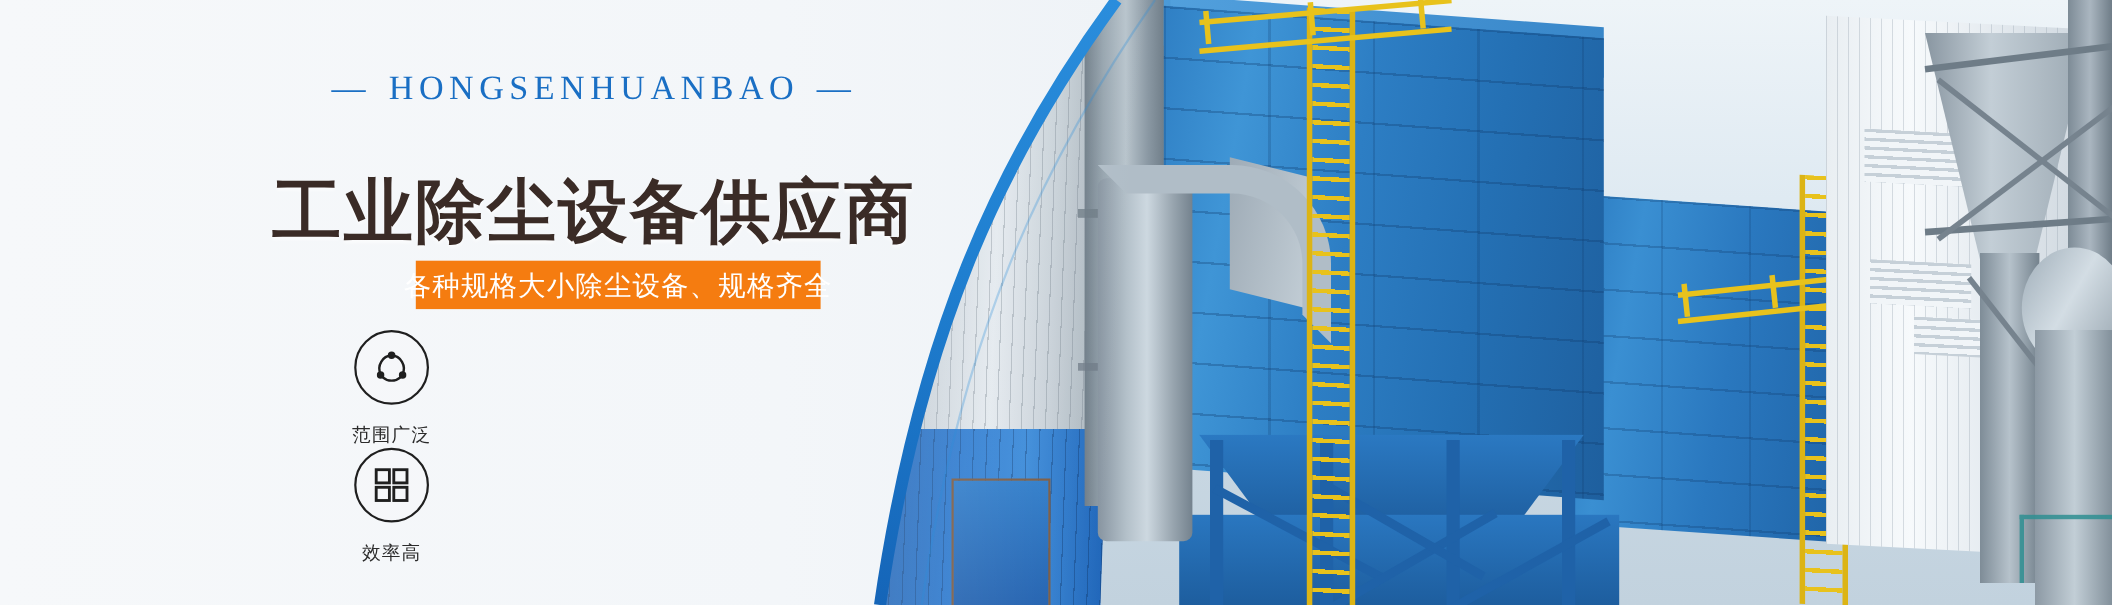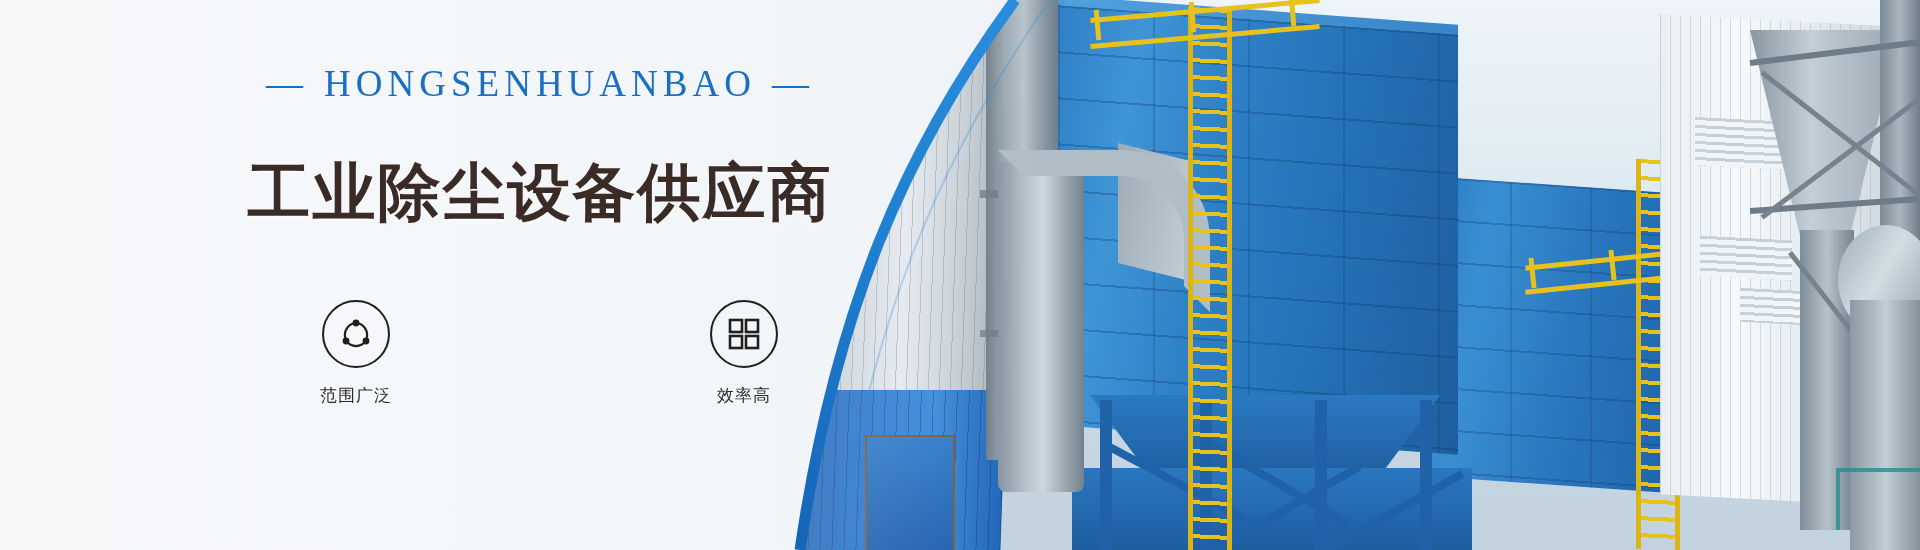--- a/index.html
+++ b/index.html
@@ -154,31 +154,31 @@
   .teal-rail{position:absolute;left:1046px;top:468px;width:90px;height:58px;
     border:4px solid #2f8f92;border-bottom:none;opacity:.85;}
 
   .photo-haze{position:absolute;left:0;top:0;width:1130px;height:550px;
     background:linear-gradient(95deg,rgba(255,255,255,.20),rgba(255,255,255,0) 22%);}
   .curve-wrap{position:absolute;left:0;top:0;width:1920px;height:550px;pointer-events:none;}
 
   
   .content{position:absolute;left:0;top:0;width:1100px;height:550px;}
   .eyebrow{position:absolute;left:0;top:62px;width:1080px;text-align:center;
-    font-family:"Liberation Serif","DejaVu Serif",serif;font-size:37px;letter-spacing:5px;
+    font-family:"Liberation Serif","DejaVu Serif",serif;font-size:31px;letter-spacing:5px;
     color:#1a6fc4;white-space:nowrap;}
   .eyebrow .dash{display:inline-block;margin:0 16px;color:#1a6fc4;}
   .headline{position:absolute;left:0;top:108px;width:1080px;text-align:center;
     font-size:63px;font-weight:bold;letter-spacing:2px;color:#3a2b26;white-space:nowrap;
     text-shadow:0 2px 3px rgba(255,255,255,.6);}
   .orangebar{position:absolute;left:378px;top:237px;width:368px;height:44px;background:#f57c10;
     display:flex;align-items:center;justify-content:center;}
   .orangebar span{color:#ffffff;font-size:25px;letter-spacing:1px;white-space:nowrap;}
 
-  .features{position:absolute;left:300px;top:300px;width:500px;display:flex;justify-content:space-between;}
+  .features{position:absolute;left:300px;top:300px;width:500px;display:flex;justify-content:space-between;flex-direction:column;}
   .feature{width:112px;text-align:center;}
   .fcircle{width:64px;height:64px;border-radius:50%;border:2.5px solid #1f1f1f;margin:0 auto;
     display:flex;align-items:center;justify-content:center;background:rgba(255,255,255,.10);}
   .flabel{margin-top:16px;font-size:17px;color:#2b2b2b;letter-spacing:1px;white-space:nowrap;}
 
   .tagline{position:absolute;left:0;top:455px;width:1080px;text-align:center;
     font-size:33px;font-weight:bold;color:#1a5fa8;letter-spacing:2px;white-space:nowrap;}
 </style>
 </head>
 <body>
@@ -301,20 +301,23 @@
   </svg>
 
   <div class="content">
 
     <div class="eyebrow">
       <span class="dash">—</span><span>HONGSENHUANBAO</span><span class="dash">—</span>
     </div>
 
     <h1 class="headline">工业除尘设备供应商</h1>
 
+    <div class="orangebar">
+      <span>各种规格大小除尘设备、规格齐全</span>
+    </div>
 
     <div class="features">
 
       <div class="feature">
         <div class="fcircle">
           <svg width="38" height="38" viewBox="0 0 38 38">
             <path d="M9 25 A12 12 0 0 1 19 8" fill="none" stroke="#1f1f1f" stroke-width="2.2" stroke-linecap="round"></path>
             <path d="M19 8 A12 12 0 0 1 29 25" fill="none" stroke="#1f1f1f" stroke-width="2.2" stroke-linecap="round"></path>
             <path d="M11 28 A12 12 0 0 0 27 28" fill="none" stroke="#1f1f1f" stroke-width="2.2" stroke-linecap="round"></path>
             <circle cx="19" cy="8" r="3.4" fill="#1f1f1f"></circle>

